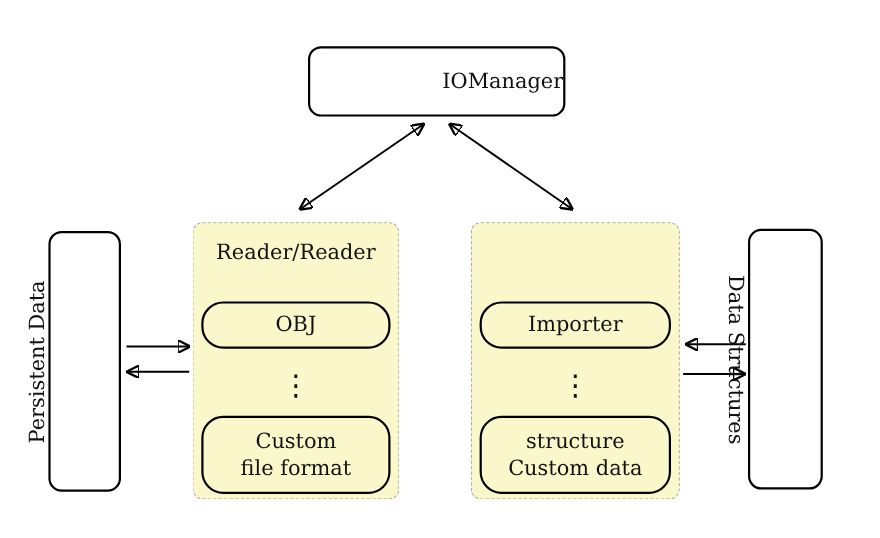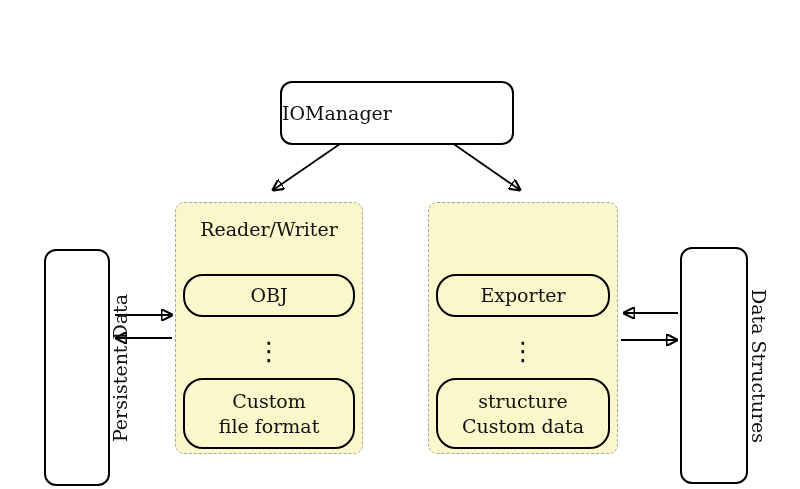--- a/index.html
+++ b/index.html
@@ -13,23 +13,22 @@
   *{box-sizing:border-box;margin:0;padding:0;}
   html,body{width:800px;height:489px;background:#FFFFFF;overflow:hidden;}
   body{font-family:"DejaVu Serif","Liberation Serif",serif;color:var(--text-color);}
   #canvas{position:relative;width:800px;height:489px;background:#FFFFFF;}
 
   .node{
     position:absolute;
     background:var(--node-fill);
     border:2.5px solid var(--node-border);
     border-radius:12px;
-    display:flex;align-items:center;justify-content:flex-start;
+    display:flex;align-items:center;justify-content:flex-end;
     font-size:19px;
-    margin-top:39px;
   }
   #iomanager{left:280px;top:42px;width:234px;height:64px;}
   #persistent-data{left:44px;top:210px;width:66px;height:237px;}
   #data-structures{left:680px;top:208px;width:68px;height:237px;}
   .vtext{white-space:nowrap;}
   .rot-ccw{transform:rotate(-90deg);}
   .rot-cw{transform:rotate(90deg);}
 
   .group{
     position:absolute;
@@ -92,34 +91,34 @@
 
   <div id="persistent-data" class="node">
     <span class="vtext rot-ccw">Persistent Data</span>
   </div>
 
   <div id="data-structures" class="node">
     <span class="vtext rot-cw">Data Structures</span>
   </div>
 
   <div id="reader-writer" class="group">
-    <div class="group-title">Reader/Writer</div>
+    <div class="group-title">Reader/Reader</div>
     <div class="inner-box inner-top">
       <span>OBJ</span>
     </div>
     <div class="dots">⋮</div>
     <div class="inner-box inner-bottom">
       <span>Custom</span>
       <span>file format</span>
     </div>
   </div>
 
   <div id="importer-exporter" class="group">
     <div class="inner-box inner-top">
-      <span>Exporter</span>
+      <span>Importer</span>
     </div>
     <div class="dots">⋮</div>
     <div class="inner-box inner-bottom">
       <span>structure</span>
       <span>Custom data</span>
     </div>
   </div>
 
 </div>
 

